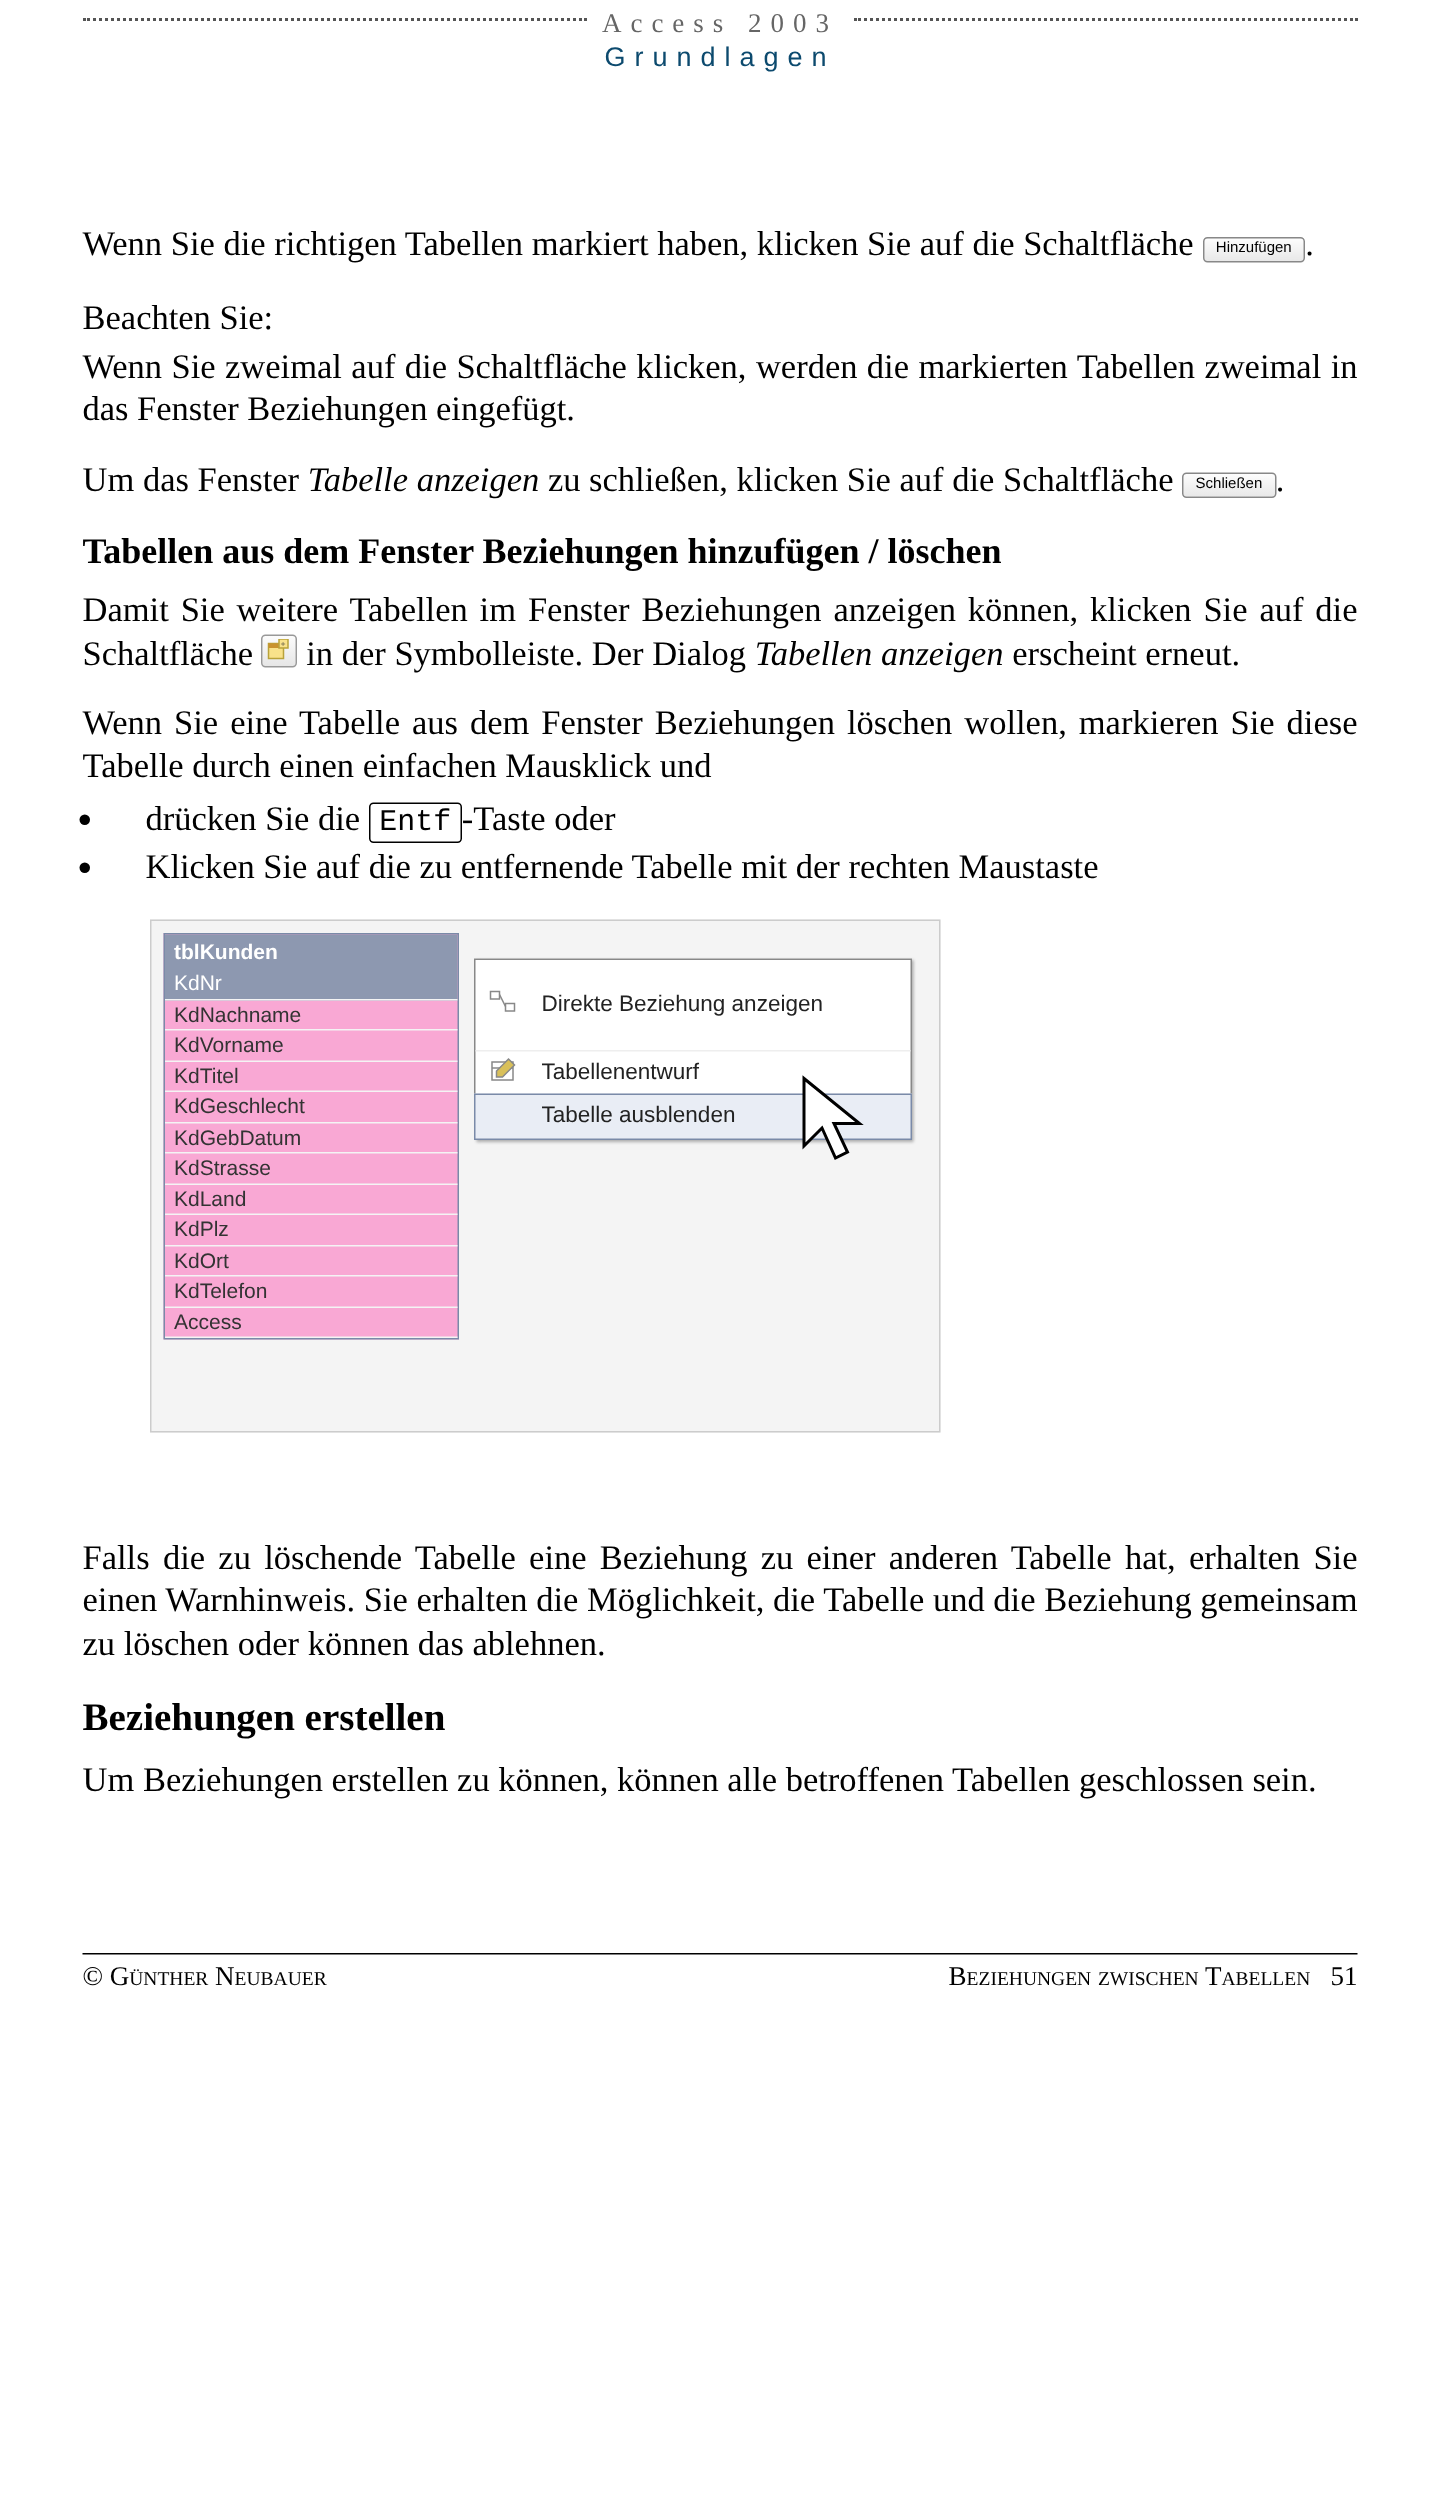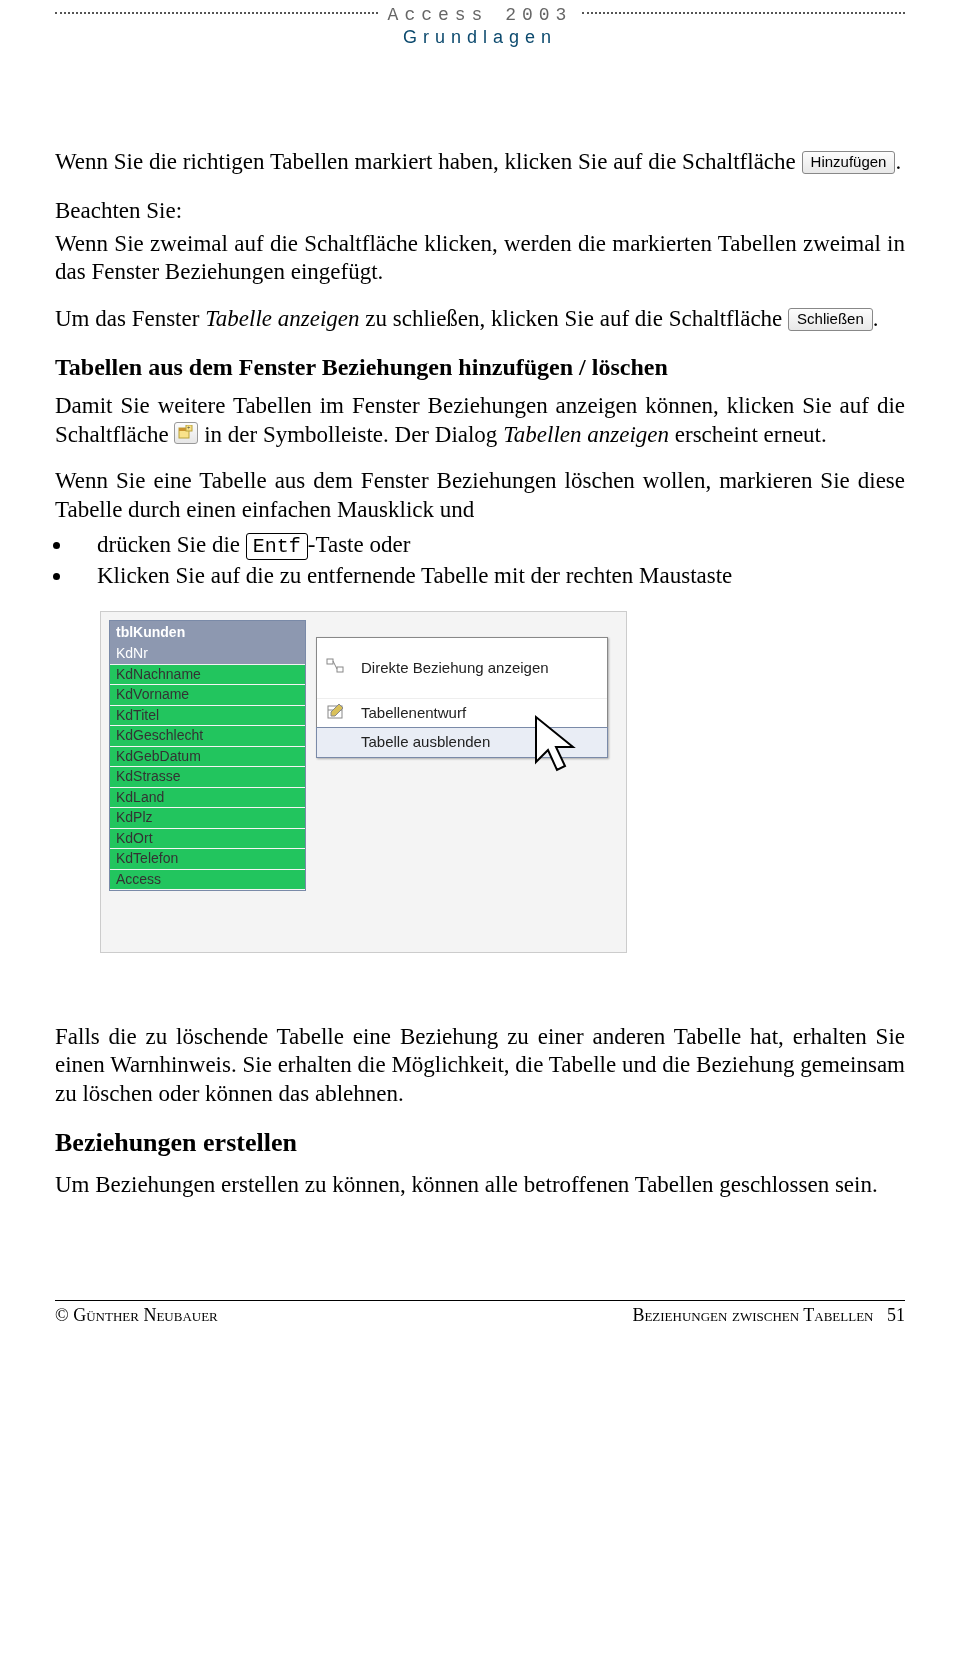--- a/index.html
+++ b/index.html
@@ -24,21 +24,21 @@
     justify-content: center;
     width: 100%;
   }
   .dots {
     flex: 1;
     border-bottom: 2px dotted #555;
     height: 1px;
     margin-bottom: 6px;
   }
   .header-title-1 {
-    font-family: Liberation Mono, monospace;
+    font-family: Liberation Serif, serif;
     font-size: 18px;
     letter-spacing: 6px;
     color: #666;
     margin: 0 10px;
   }
   .header-title-2 {
     font-family: Arial, sans-serif;
     font-size: 18px;
     letter-spacing: 6px;
     color: #0c4a6e;
@@ -65,21 +65,21 @@
     margin: 6px 0 10px 0;
   }
   .h-bold-lg {
     font-size: 26px;
     font-weight: bold;
     margin: 12px 0 12px 0;
   }
   .ui-btn {
     display: inline-block;
     font-family: "Tahoma", Arial, sans-serif;
-    font-size: 15px;
+    font-size: 10px;
     padding: 1px 8px;
     border: 1px solid #888;
     background: linear-gradient(#fdfdfd,#e8e8e8);
     border-radius: 3px;
     vertical-align: 2px;
   }
   .ui-icon-btn {
     display: inline-block;
     width: 22px;
     height: 20px;
@@ -116,21 +116,21 @@
     height: 340px;
     background: #f4f4f4;
     border: 1px solid #ccc;
     position: relative;
     font-family: "Tahoma", Arial, sans-serif;
   }
   .mock-tbl {
     position: absolute;
     top: 8px; left: 8px;
     width: 195px;
-    background: #22c55e;
+    background: #f9a8d4;
     border: 1px solid #7a8aa8;
   }
   .mock-tbl-title {
     background: #8d98b0;
     color: #fff;
     font-size: 14px;
     padding: 3px 6px;
     font-weight: bold;
   }
   .mock-tbl-row {

